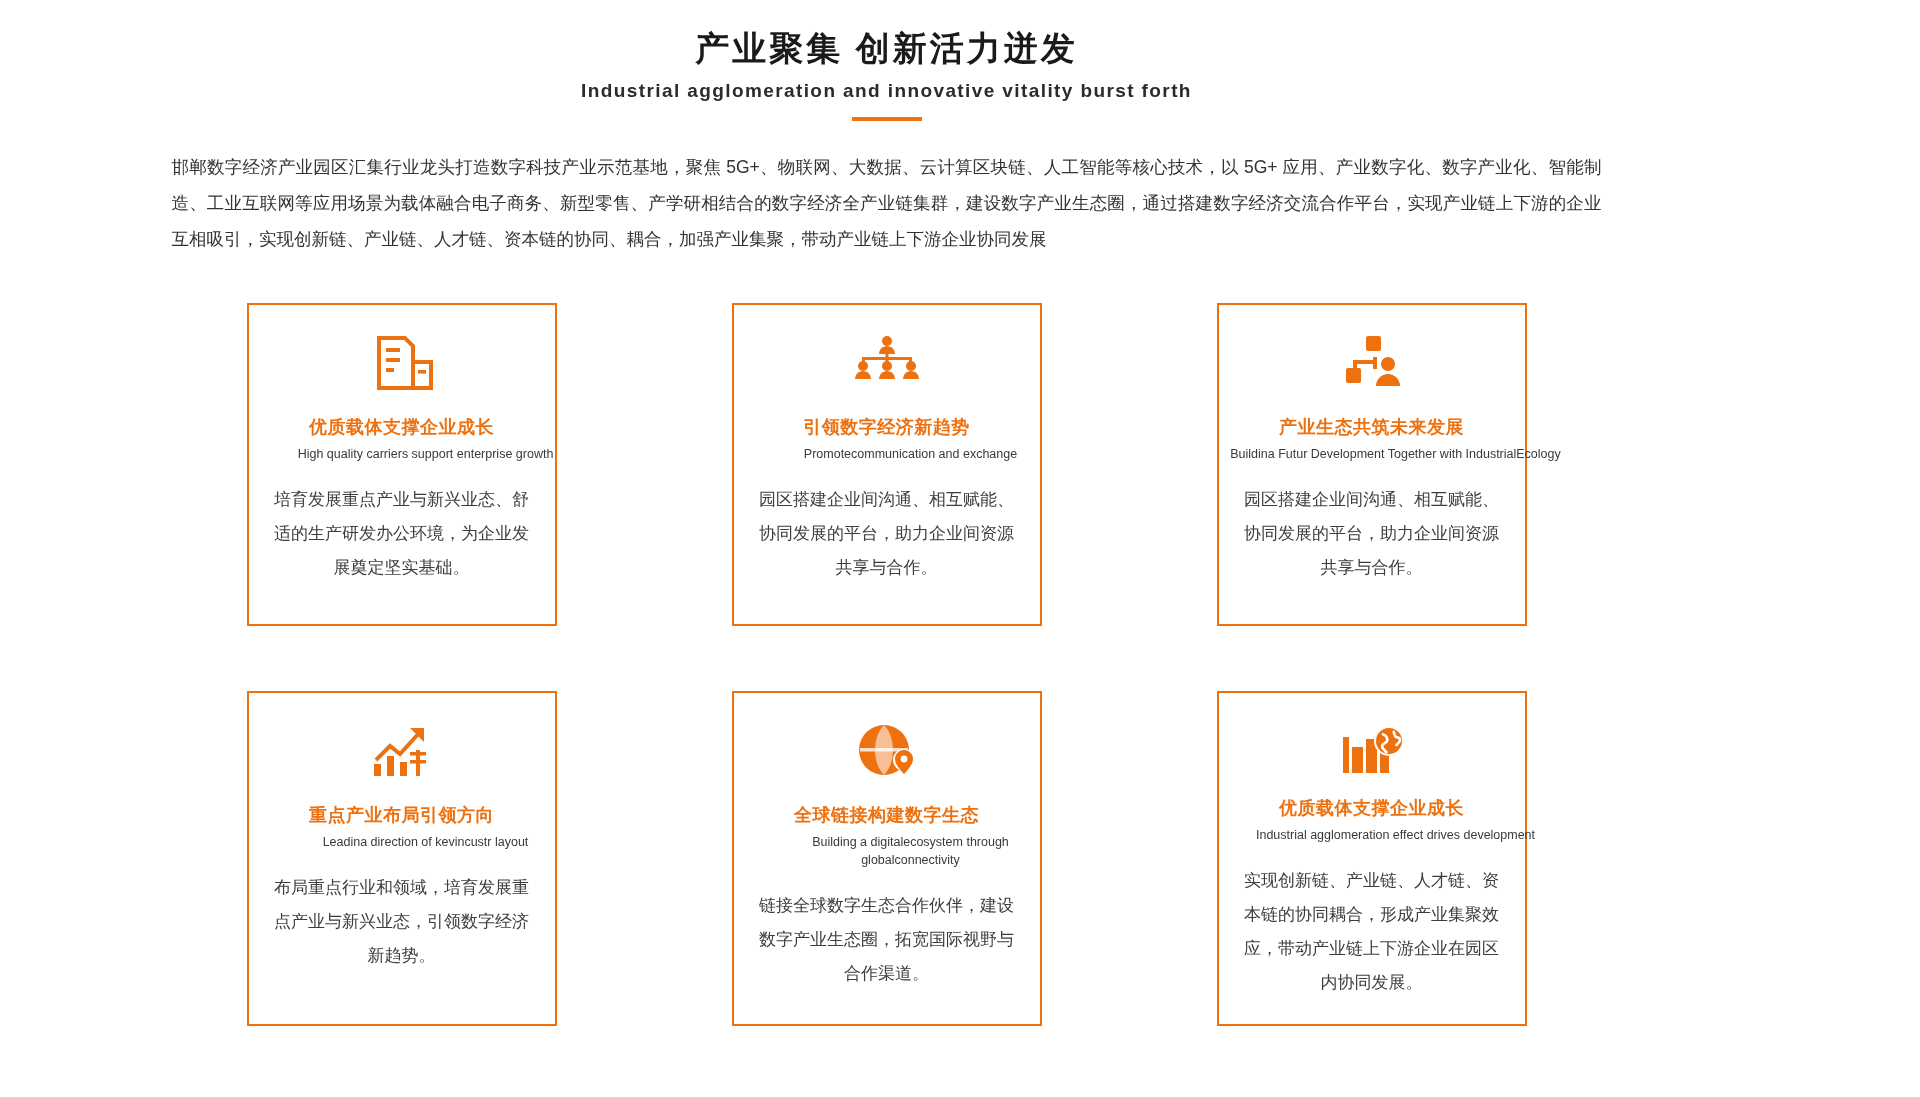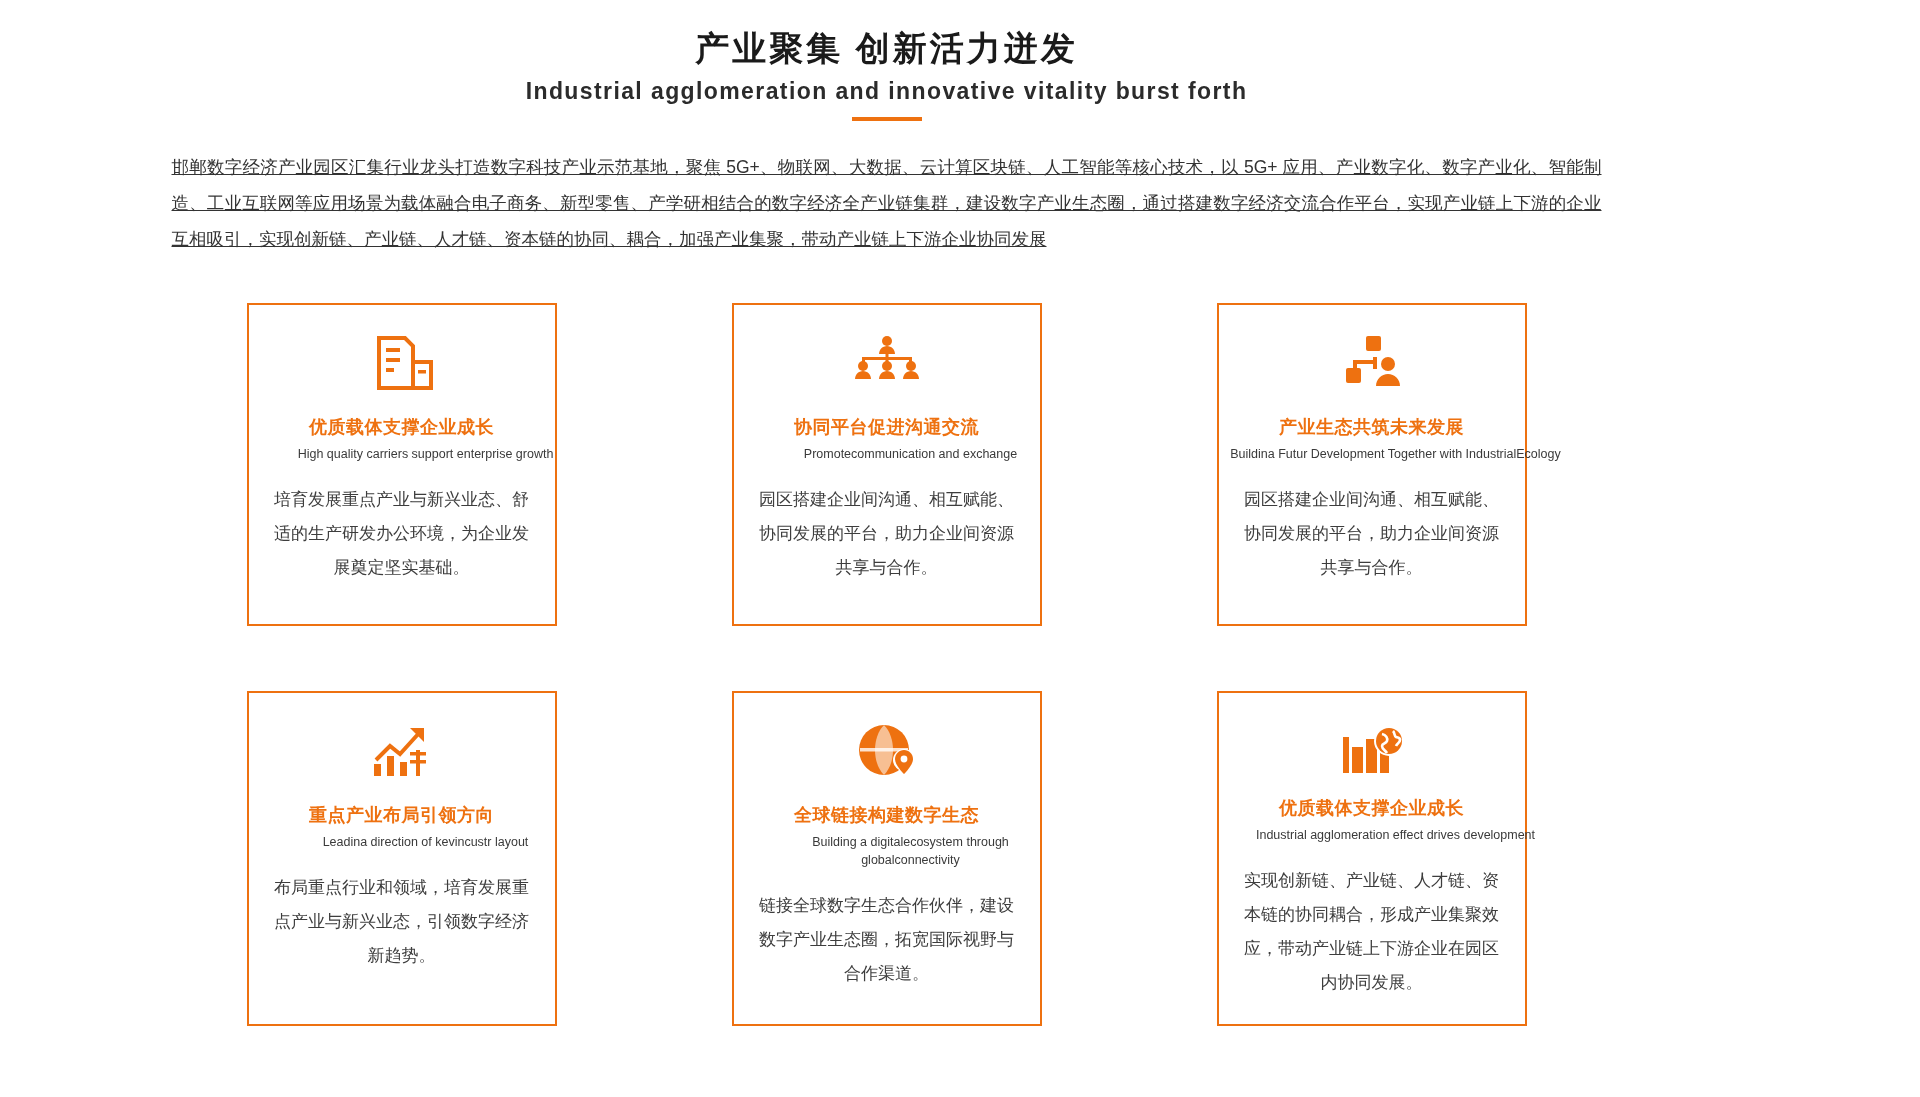--- a/index.html
+++ b/index.html
@@ -28,21 +28,21 @@
     padding-top: 26px;
   }
   .title-cn {
     font-size: 34px;
     font-weight: bold;
     color: #1a1a1a;
     letter-spacing: 3px;
     line-height: 44px;
   }
   .title-en {
-    font-size: 23px;
+    font-size: 19px;
     font-weight: bold;
     color: #2b2b2b;
     letter-spacing: 1.4px;
     margin-top: 8px;
     line-height: 26px;
   }
   .title-rule {
     width: 70px;
     height: 4px;
     background: #ee7110;
@@ -51,21 +51,20 @@
 
   
   .intro {
     margin: 28px auto 0 auto;
     width: 1430px;
     font-size: 17.5px;
     line-height: 36px;
     color: #333333;
     text-align: justify;
     text-justify: inter-ideograph;
-    text-decoration: underline;
   }
 
   
   .grid {
     margin: 46px auto 0 auto;
     width: 1290px;
     display: grid;
     grid-template-columns: repeat(3, 310px);
     grid-column-gap: 175px;
     grid-row-gap: 65px;
@@ -164,21 +163,21 @@
             <path d="M27 47c0-4.4 3.6-8 8-8s8 3.6 8 8z"></path>
             <circle cx="59" cy="34" r="5"></circle>
             <path d="M51 47c0-4.4 3.6-8 8-8s8 3.6 8 8z"></path>
             <rect x="11" y="25" width="48" height="3"></rect>
             <rect x="10" y="25" width="3" height="8"></rect>
             <rect x="57" y="25" width="3" height="8"></rect>
             <rect x="33.5" y="22" width="3" height="10"></rect>
           </g>
         </svg>
       </div>
-      <div class="card-title-cn">协同平台促进沟通交流</div>
+      <div class="card-title-cn">引领数字经济新趋势</div>
       <div class="card-title-en">Promotecommunication and exchange</div>
       <div class="card-body">园区搭建企业间沟通、相互赋能、协同发展的平台，助力企业间资源共享与合作。</div>
     </div>
 
     <div class="card row1">
       <div class="card-icon">
         <svg width="64" height="62" viewBox="0 0 64 62">
           <g fill="#ee7110">
             <rect x="26" y="4" width="15" height="15" rx="2"></rect>
             <rect x="6" y="36" width="15" height="15" rx="2"></rect>

